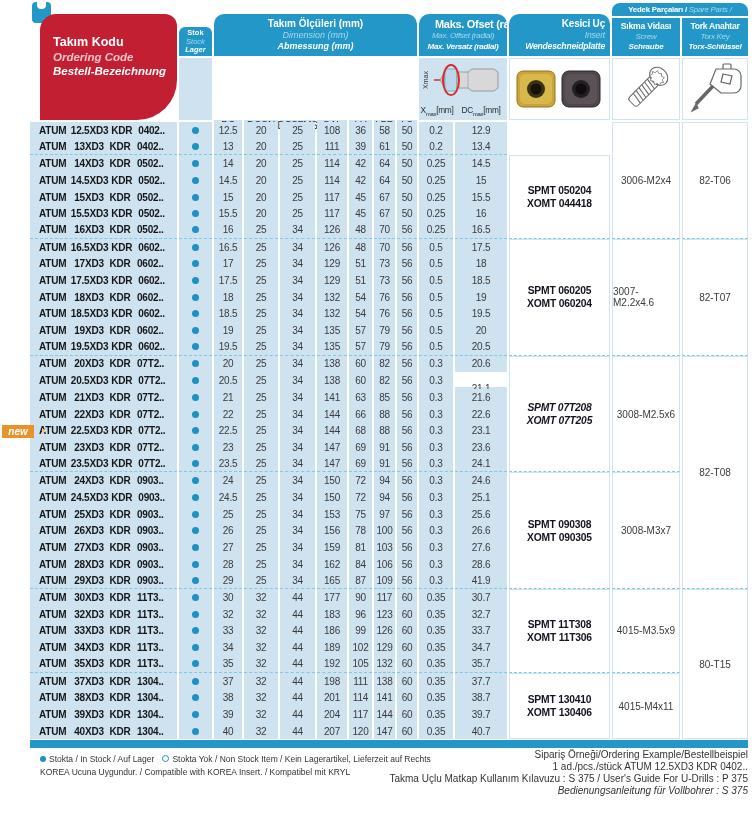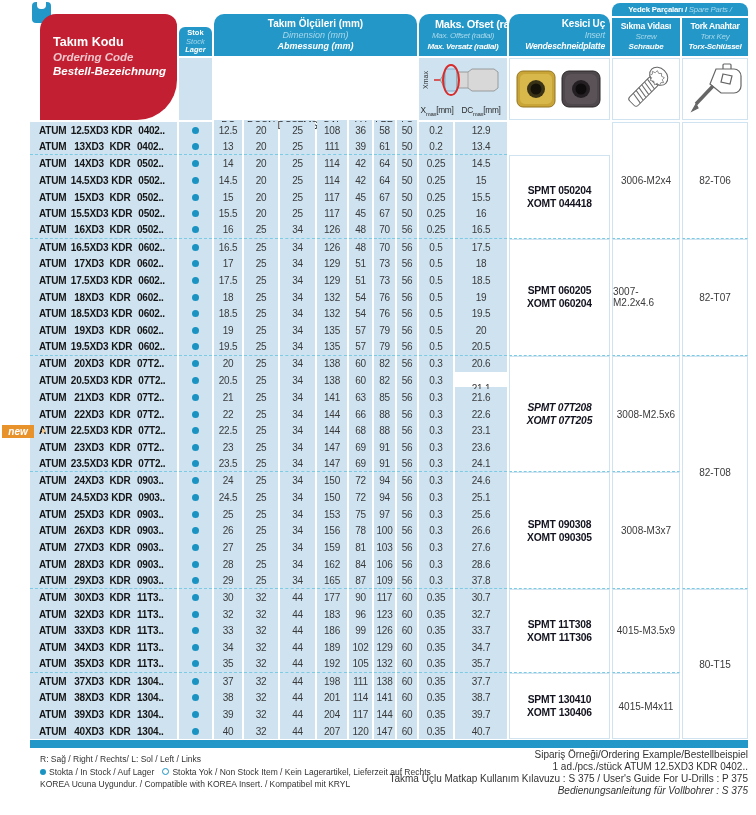--- a/index.html
+++ b/index.html
@@ -713,21 +713,21 @@
         <span class="dot"></span>
       </div>
       <div class="cell num gdash" style="grid-area: 28 / 3;">29</div>
       <div class="cell num gdash" style="grid-area: 28 / 4;">25</div>
       <div class="cell num gdash" style="grid-area: 28 / 5;">34</div>
       <div class="cell num gdash" style="grid-area: 28 / 6;">165</div>
       <div class="cell num gdash" style="grid-area: 28 / 7;">87</div>
       <div class="cell num gdash" style="grid-area: 28 / 8;">109</div>
       <div class="cell num gdash" style="grid-area: 28 / 9;">56</div>
       <div class="cell num gdash" style="grid-area: 28 / 10;">0.3</div>
-      <div class="cell num gdash" style="grid-area: 28 / 11;">37.8</div>
+      <div class="cell num gdash" style="grid-area: 28 / 11;">41.9</div>
       <div class="cell code" style="grid-area: 29 / 1;">
         <span class="t1">ATUM</span>
         <span class="t2">30XD3</span>
         <span class="t3">KDR</span>
         <span class="t4">11T3..</span>
       </div>
       <div class="cell" style="grid-area: 29 / 2;">
         <span class="dot"></span>
       </div>
       <div class="cell num" style="grid-area: 29 / 3;">30</div>
@@ -915,21 +915,20 @@
       <div class="mcell scr" style="grid-area: 34 / 13 / span 4;">4015-M4x11</div>
       <div class="mcell trx dashb" style="grid-area: 1 / 14 / span 7;">82-T06</div>
       <div class="mcell trx dashb" style="grid-area: 8 / 14 / span 7;">82-T07</div>
       <div class="mcell trx dashb" style="grid-area: 15 / 14 / span 14;">82-T08</div>
       <div class="mcell trx" style="grid-area: 29 / 14 / span 9;">80-T15</div>
     </div>
 
   <div class="bottom-bar"></div>
 
   <div class="foot-left">
-    <div>R: Sağ / Right / Rechts/   L: Sol / Left / Links</div>
     <div>
       <span class="lg-dot"></span><span>Stokta / In Stock / Auf Lager</span><span class="lg-ring"></span><span>Stokta Yok / Non Stock Item / Kein Lagerartikel, Lieferzeit auf Rechts</span>
     </div>
     <div>KOREA Ucuna Uygundur. / Compatible with KOREA Insert. / Kompatibel mit KRYL</div>
   </div>
 
   <div class="foot-right">
     <div>Sipariş Örneği/Ordering Example/Bestellbeispiel</div>
     <div>1 ad./pcs./stück  ATUM 12.5XD3 KDR 0402..</div>
     <div>Takma Uçlu Matkap Kullanım Kılavuzu : S 375 / User's Guide For U-Drills : P 375</div>

